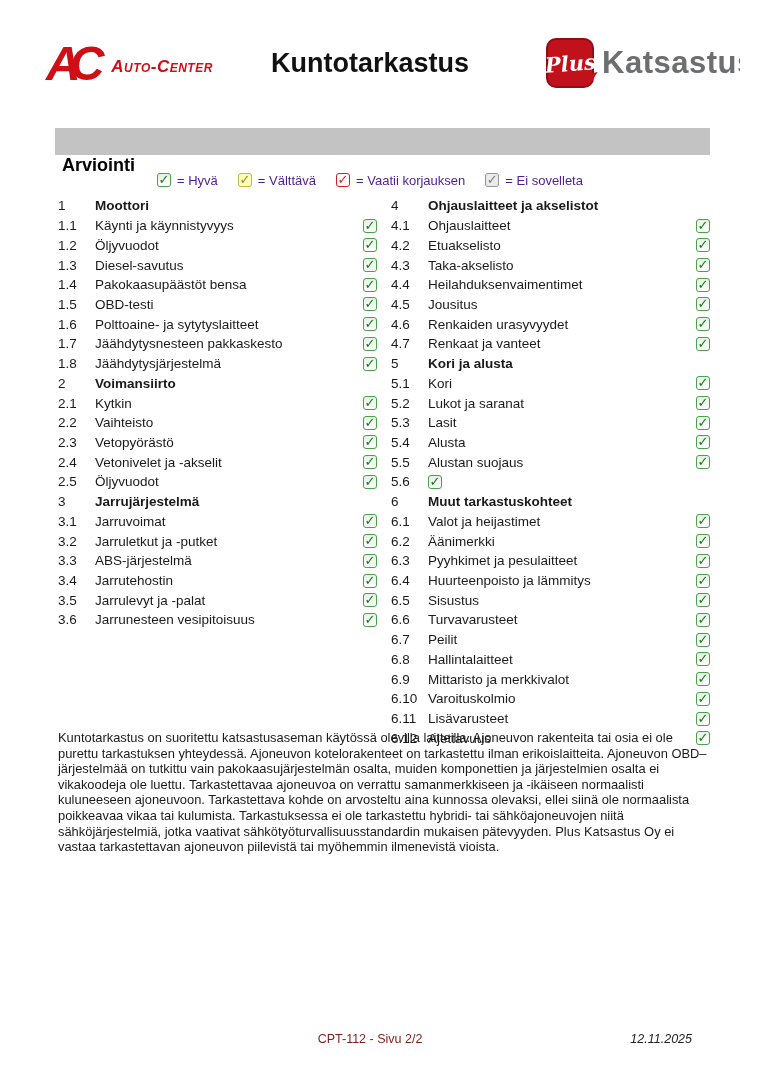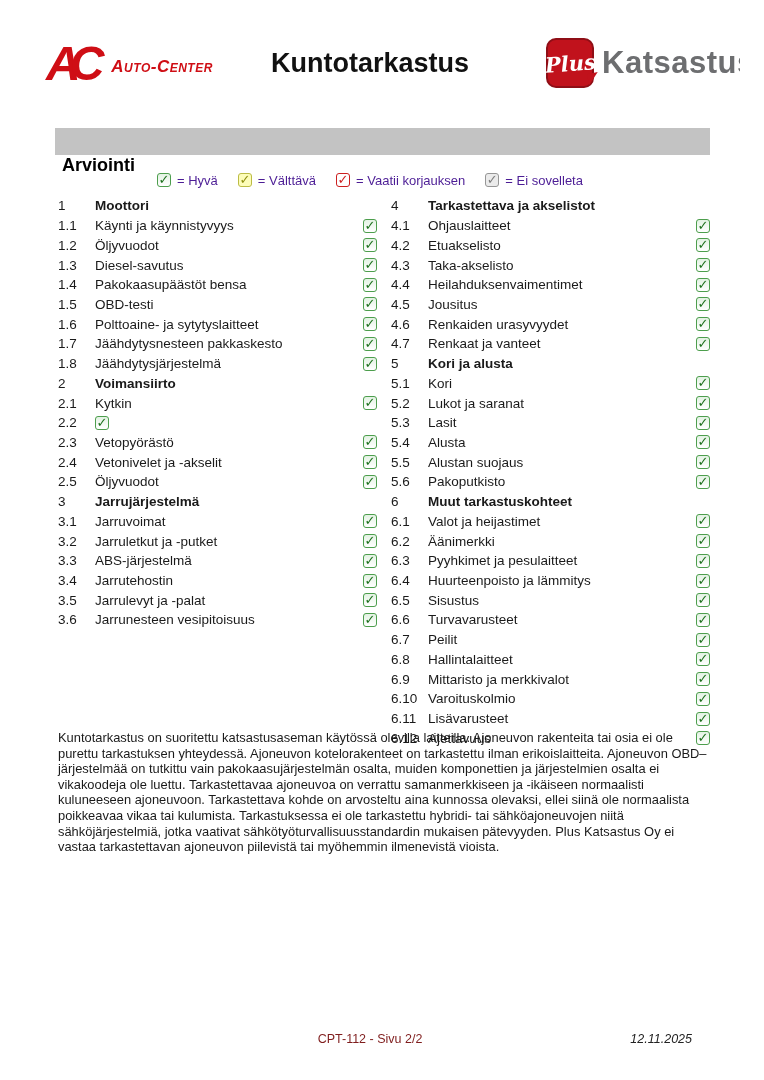--- a/index.html
+++ b/index.html
@@ -187,20 +187,21 @@
           <span class="num">2</span>
           <span class="lab">Voimansiirto</span>
         </div>
         <div class="row">
           <span class="num">2.1</span>
           <span class="lab">Kytkin</span>
           <span class="cb good">✓</span>
         </div>
         <div class="row">
           <span class="num">2.2</span>
+          <span class="lab">Vaihteisto</span>
           <span class="cb good">✓</span>
         </div>
         <div class="row">
           <span class="num">2.3</span>
           <span class="lab">Vetopyörästö</span>
           <span class="cb good">✓</span>
         </div>
         <div class="row">
           <span class="num">2.4</span>
           <span class="lab">Vetonivelet ja -akselit</span>
@@ -242,21 +243,21 @@
         </div>
         <div class="row">
           <span class="num">3.6</span>
           <span class="lab">Jarrunesteen vesipitoisuus</span>
           <span class="cb good">✓</span>
         </div>
       </div>
     <div class="col">
         <div class="row hdr">
           <span class="num">4</span>
-          <span class="lab">Tarkastettava ja akselistot</span>
+          <span class="lab">Ohjauslaitteet ja akselistot</span>
         </div>
         <div class="row">
           <span class="num">4.1</span>
           <span class="lab">Ohjauslaitteet</span>
           <span class="cb good">✓</span>
         </div>
         <div class="row">
           <span class="num">4.2</span>
           <span class="lab">Etuakselisto</span>
           <span class="cb good">✓</span>
@@ -310,21 +311,20 @@
           <span class="lab">Alusta</span>
           <span class="cb good">✓</span>
         </div>
         <div class="row">
           <span class="num">5.5</span>
           <span class="lab">Alustan suojaus</span>
           <span class="cb good">✓</span>
         </div>
         <div class="row">
           <span class="num">5.6</span>
-          <span class="lab">Pakoputkisto</span>
           <span class="cb good">✓</span>
         </div>
         <div class="row hdr">
           <span class="num">6</span>
           <span class="lab">Muut tarkastuskohteet</span>
         </div>
         <div class="row">
           <span class="num">6.1</span>
           <span class="lab">Valot ja heijastimet</span>
           <span class="cb good">✓</span>

